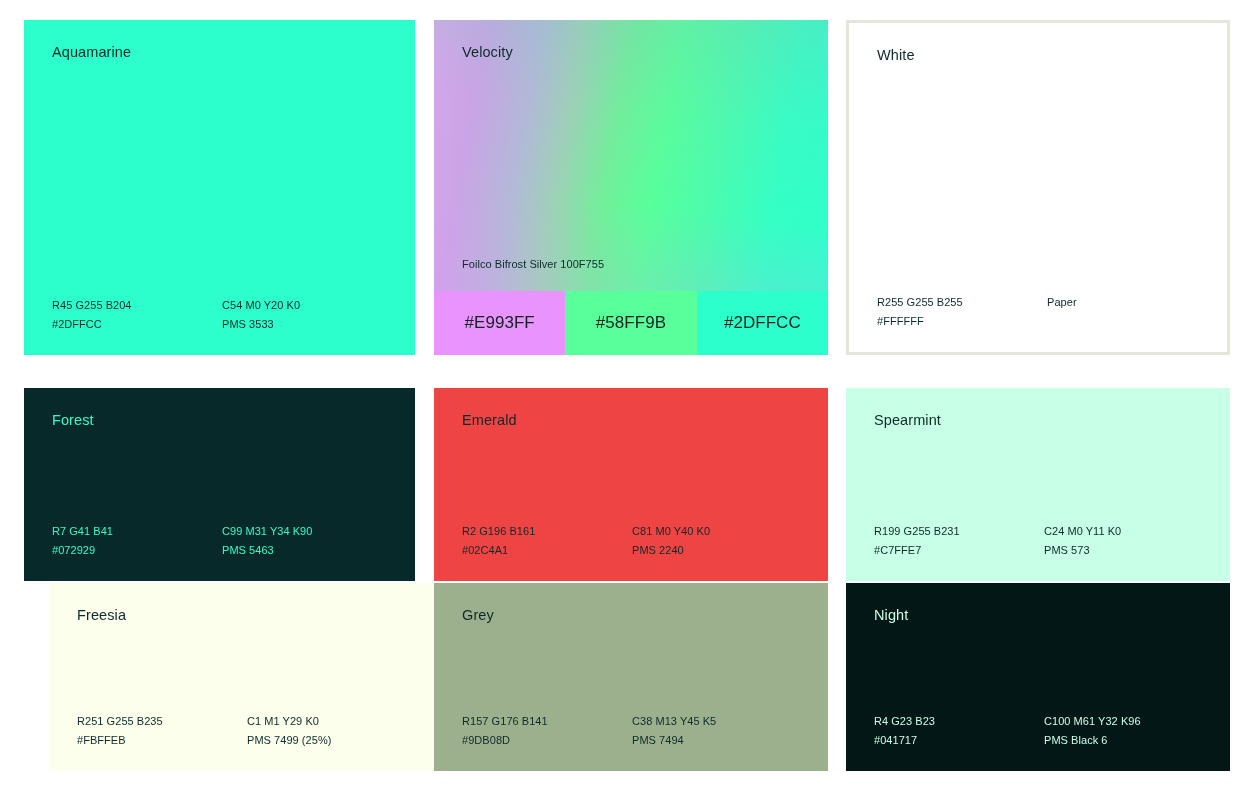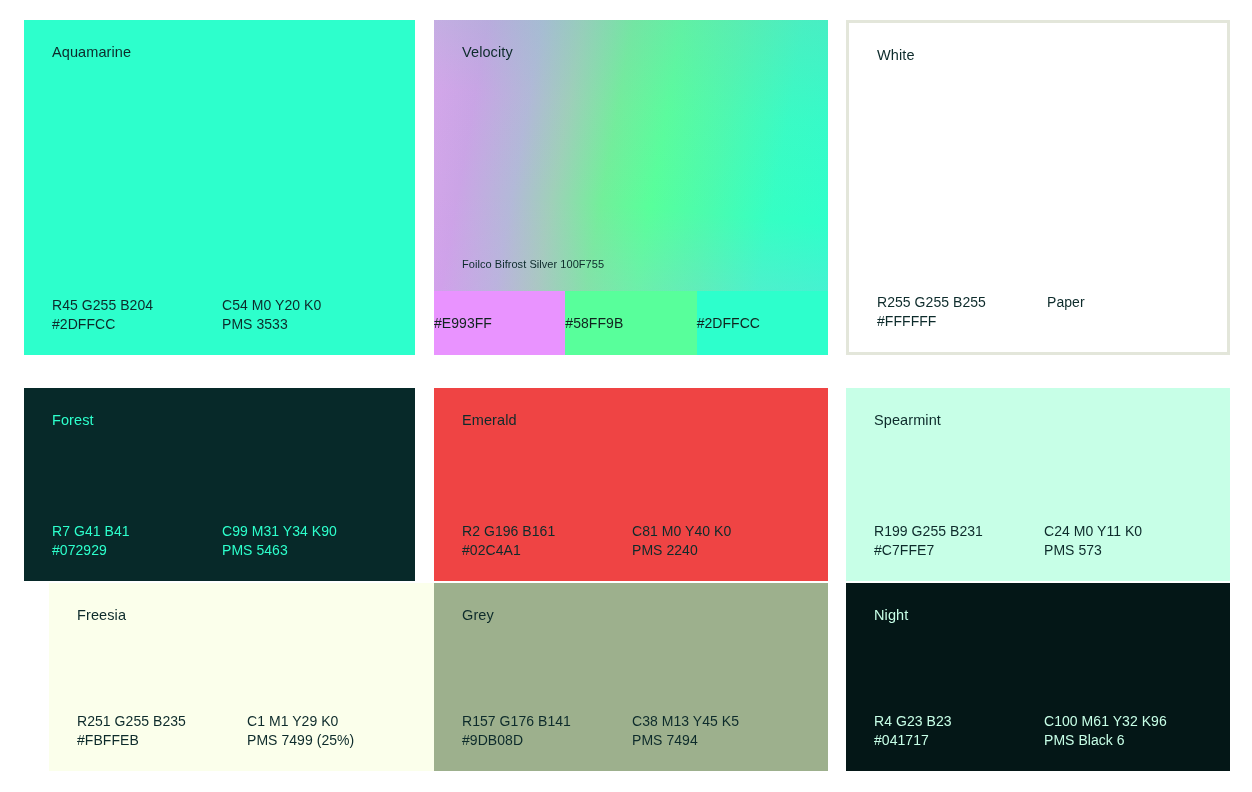--- a/index.html
+++ b/index.html
@@ -58,21 +58,21 @@
     flex-direction: row;
   }
   .spec-col {
     display: flex;
     flex-direction: column;
   }
   .spec-col-rgb { width: 170px; flex: 0 0 170px; }
   .spec-col-cmyk { flex: 1 1 auto; }
 
   .spec-line {
-    font-size: 14px;
+    font-size: 11px;
     line-height: 19px;
     letter-spacing: 0.05px;
     white-space: nowrap;
   }
 
   
   .gradient-card .gradient-fill {
     position: absolute;
     inset: 0;
     background:
@@ -122,21 +122,22 @@
     right: 0;
     bottom: 0;
     height: 64px;
     display: flex;
     flex-direction: row;
   }
   .swatch-cell {
     flex: 1 1 0;
     display: flex;
     align-items: center;
-    font-size: 14px;
+    justify-content: center;
+    font-size: 17px;
     letter-spacing: 0.05px;
     color: #11241f;
   }
 
   
   .bordered {
     border: 3px solid #0f172a;
   }
 </style>
 </head>

